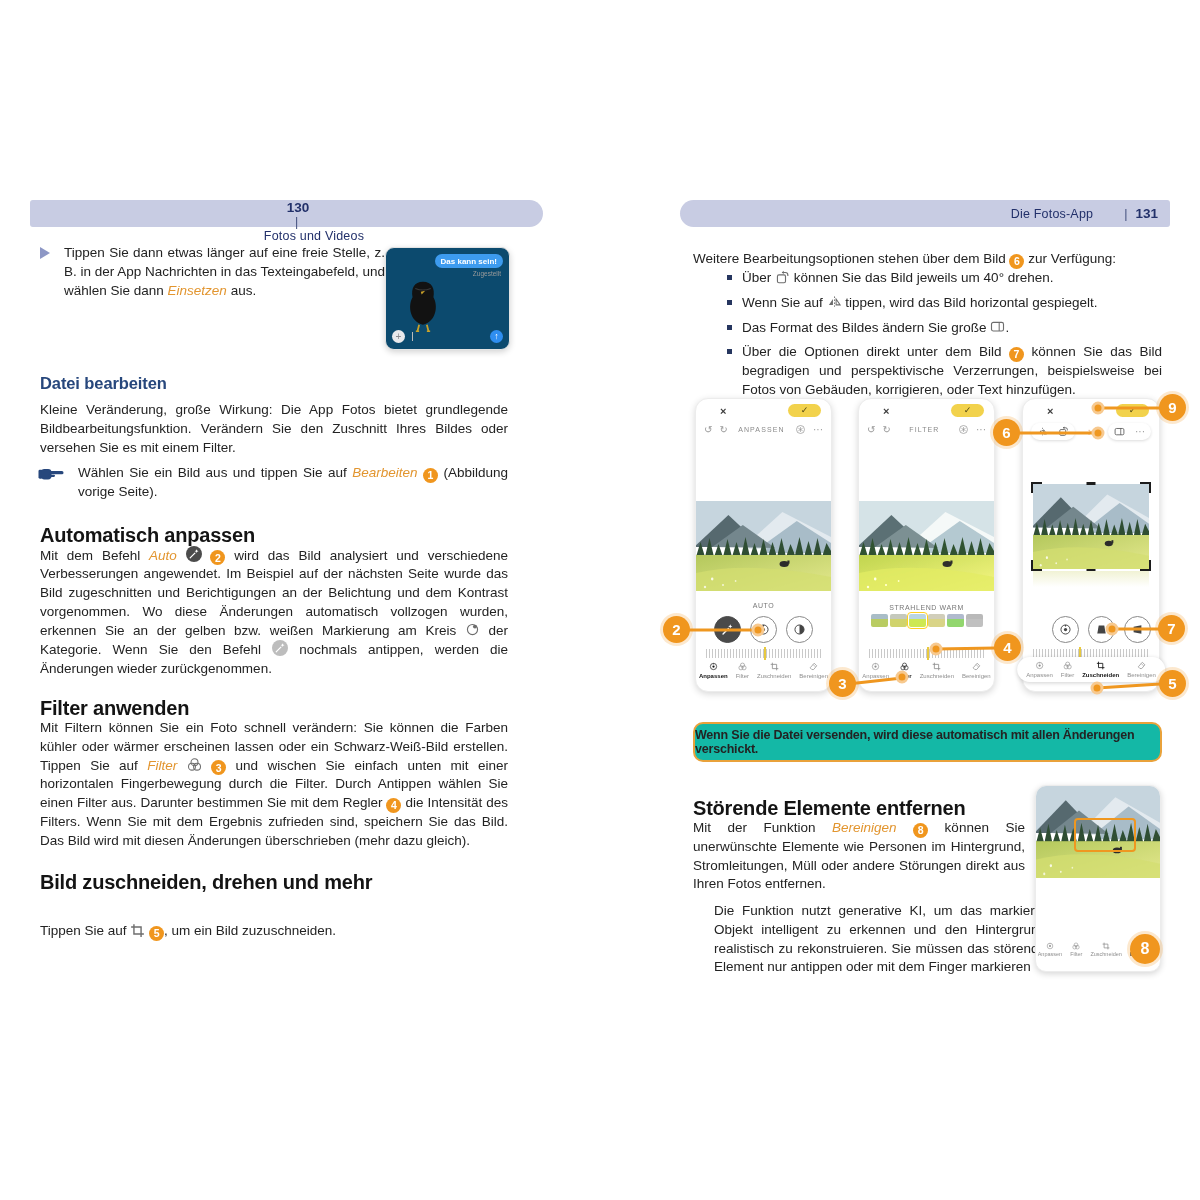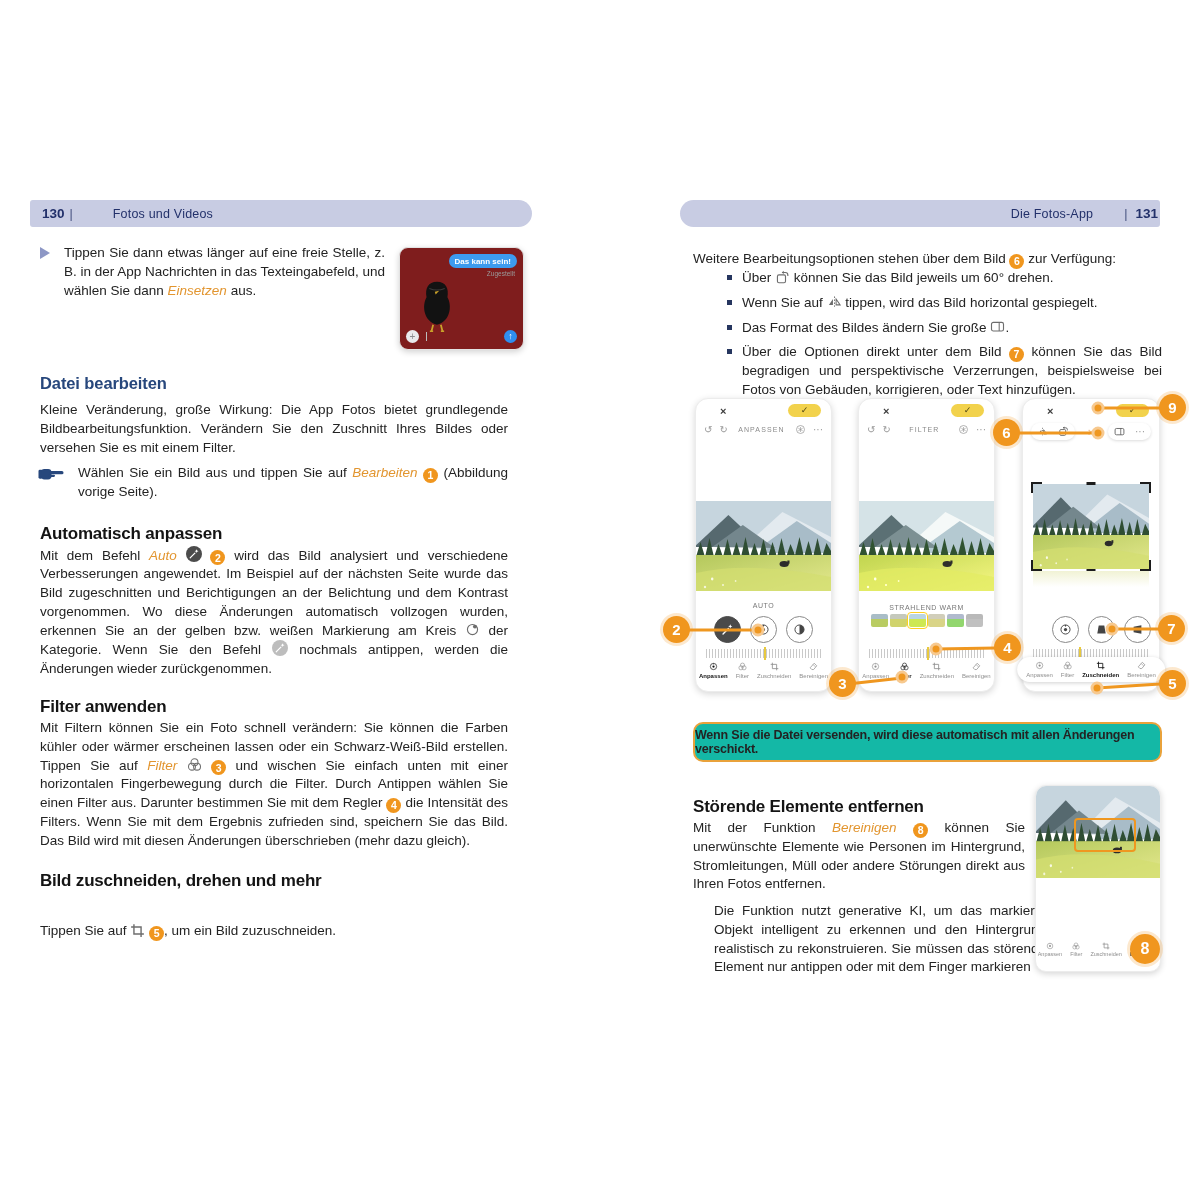--- a/index.html
+++ b/index.html
@@ -1,46 +1,46 @@
 <!DOCTYPE html>
 <html lang="de"><head>
 <meta charset="utf-8">
 <style>
   html,body{margin:0;padding:0;background:#ffffff;}
   .canvas{position:relative;width:1200px;height:1200px;background:#fff;overflow:hidden;
           font-family:"Liberation Sans","DejaVu Sans",sans-serif;color:#232323;}
   
   .phdr{position:absolute;height:27px;background:#c8cce3;color:#22306a;display:flex;align-items:center;font-size:12.5px;}
-  .phdr.left{left:30px;top:200px;width:490px;border-radius:3px 14px 14px 3px;padding-left:12px;}
-  .phdr.right{left:680px;top:200px;width:478px;border-radius:14px 3px 3px 14px;justify-content:flex-end;padding-right:2px;}
+  .phdr.left{left:30px;top:200px;width:490px;border-radius:3px 14px 14px 3px;padding-left:23px;flex-direction:column;}
+  .phdr.right{left:680px;top:200px;width:478px;border-radius:14px 3px 3px 14px;justify-content:flex-end;padding-right:12px;}
   .pgnum{font-weight:bold;font-size:13.5px;}
   .pgsep{margin:0 8px 0 5px;color:#44507f;}
   .pgtitle{letter-spacing:.2px;margin-left:32px;}
   .phdr.right .pgtitle{margin:0 26px 0 0;}
   
   .abs{position:absolute;}
   p.body{margin:0;font-size:13.5px;line-height:1.39;text-align:justify;overflow-wrap:break-word;}
   h2.sec{margin:0;font-size:16.5px;color:#27477c;font-weight:bold;letter-spacing:-.1px;}
-  h3.sub{margin:0;font-size:17px;color:#141414;font-weight:bold;letter-spacing:-.2px;}
+  h3.sub{margin:0;font-size:20px;color:#141414;font-weight:bold;letter-spacing:-.2px;}
   .em{color:#e2952f;font-style:italic;}
   .badge{display:inline-flex;width:15px;height:15px;border-radius:50%;background:#f0961e;color:#fff;
          font-size:10.5px;font-weight:bold;align-items:center;justify-content:center;vertical-align:-2px;line-height:1;}
   .iic{display:inline-block;width:15px;height:15px;vertical-align:-2.5px;}
   .iic.round{border-radius:50%;padding:2px;width:12px;height:12px;}
   .iic.dark{background:#4c4c4c;color:#fff;}
   .iic.grey{background:#bdbdbd;color:#fff;}
   .iic.line{color:#6d6d6d;}
   
   .bul{display:flex;gap:14px;margin-bottom:10px;}
   .tri{flex:0 0 auto;width:0;height:0;border-left:10px solid #8d97c5;border-top:6px solid transparent;border-bottom:6px solid transparent;margin-top:3px;}
   .sqbul{display:flex;gap:10px;margin-bottom:6px;}
   .sq{flex:0 0 auto;width:5px;height:5px;background:#26365f;margin-top:6px;}
   .hand{flex:0 0 auto;width:26px;height:15px;margin-top:2px;color:#27477c;}
   
-  .msgcard{position:absolute;left:399px;top:247px;width:123px;height:101px;background:#7f1d1d;border:1px solid #e3e3e3;
+  .msgcard{position:absolute;left:385px;top:247px;width:123px;height:101px;background:#0c4a6e;border:1px solid #e3e3e3;
            border-radius:9px;box-shadow:0 2px 6px rgba(0,0,0,.18);overflow:hidden;}
   .msgbubble{position:absolute;right:6px;top:6px;background:#3d9bef;color:#fff;font-size:8px;font-weight:bold;
              border-radius:8px;padding:2.5px 6px;}
   .msgstatus{position:absolute;right:8px;top:22px;color:#9a9a9a;font-size:6.5px;}
   .bird{position:absolute;left:15px;top:30px;width:44px;height:56px;}
   .msgplus{position:absolute;left:6px;bottom:6px;width:13px;height:13px;border-radius:50%;background:#e9e9ec;color:#8b8b90;
            font-size:10px;display:flex;align-items:center;justify-content:center;line-height:1;}
   .msgcursor{position:absolute;left:26px;bottom:8px;width:1px;height:9px;background:#bbb;}
   .msgsend{position:absolute;right:6px;bottom:6px;width:13px;height:13px;border-radius:50%;background:#2f8ef0;color:#fff;
            font-size:9px;font-weight:bold;display:flex;align-items:center;justify-content:center;line-height:1;}
@@ -275,21 +275,21 @@
     <span class="pgnum">131</span>
   </div>
 
   <p class="body abs" style="left:693px;top:250px;width:468px;"><span>Weitere Bearbeitungsoptionen stehen über dem Bild </span><span class="badge">6</span><span> zur Verfügung:</span></p>
 
   <div class="abs" style="left:727px;top:269px;width:435px;">
     <div class="sqbul">
       <span class="sq"></span>
       <p class="body"><span>Über </span><svg class="iic line">
             <use href="#sy-rotate"></use>
-          </svg><span> können Sie das Bild jeweils um 60° drehen.</span></p>
+          </svg><span> können Sie das Bild jeweils um 40° drehen.</span></p>
     </div>
     <div class="sqbul">
       <span class="sq"></span>
       <p class="body"><span>Wenn Sie auf </span><svg class="iic line">
             <use href="#sy-flip"></use>
           </svg><span> tippen, wird das Bild horizontal gespiegelt.</span></p>
     </div>
     <div class="sqbul">
       <span class="sq"></span>
       <p class="body"><span>Das Format des Bildes ändern Sie große </span><svg class="iic line">

